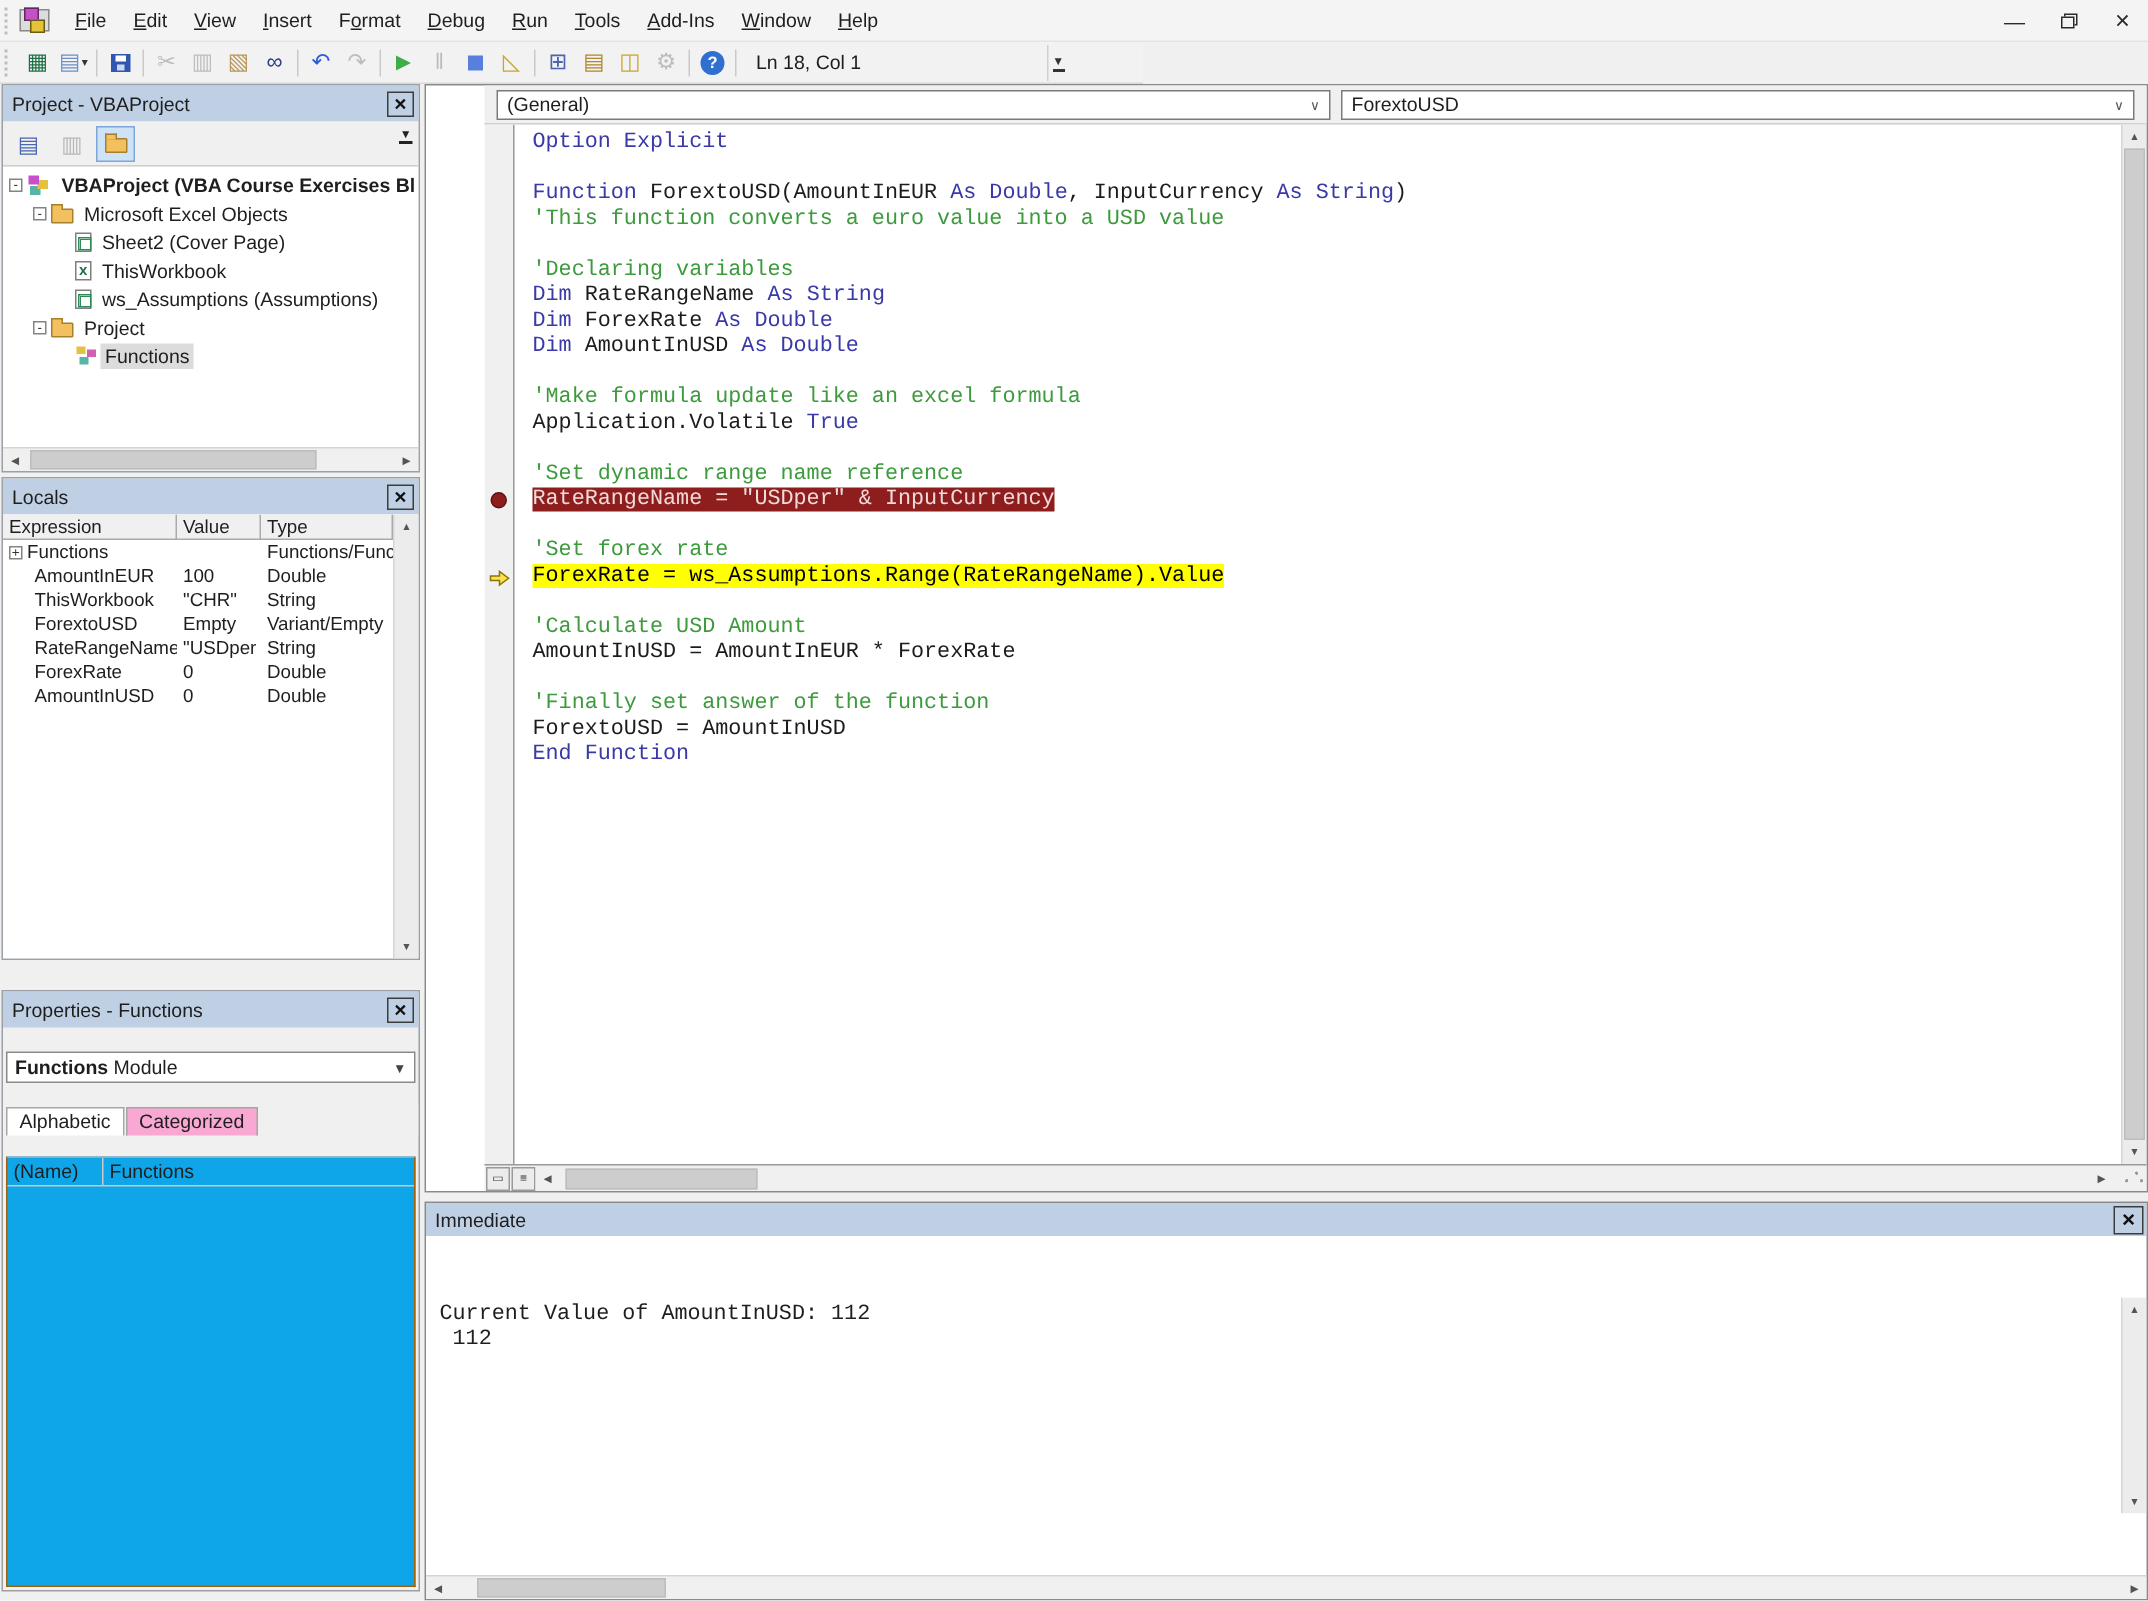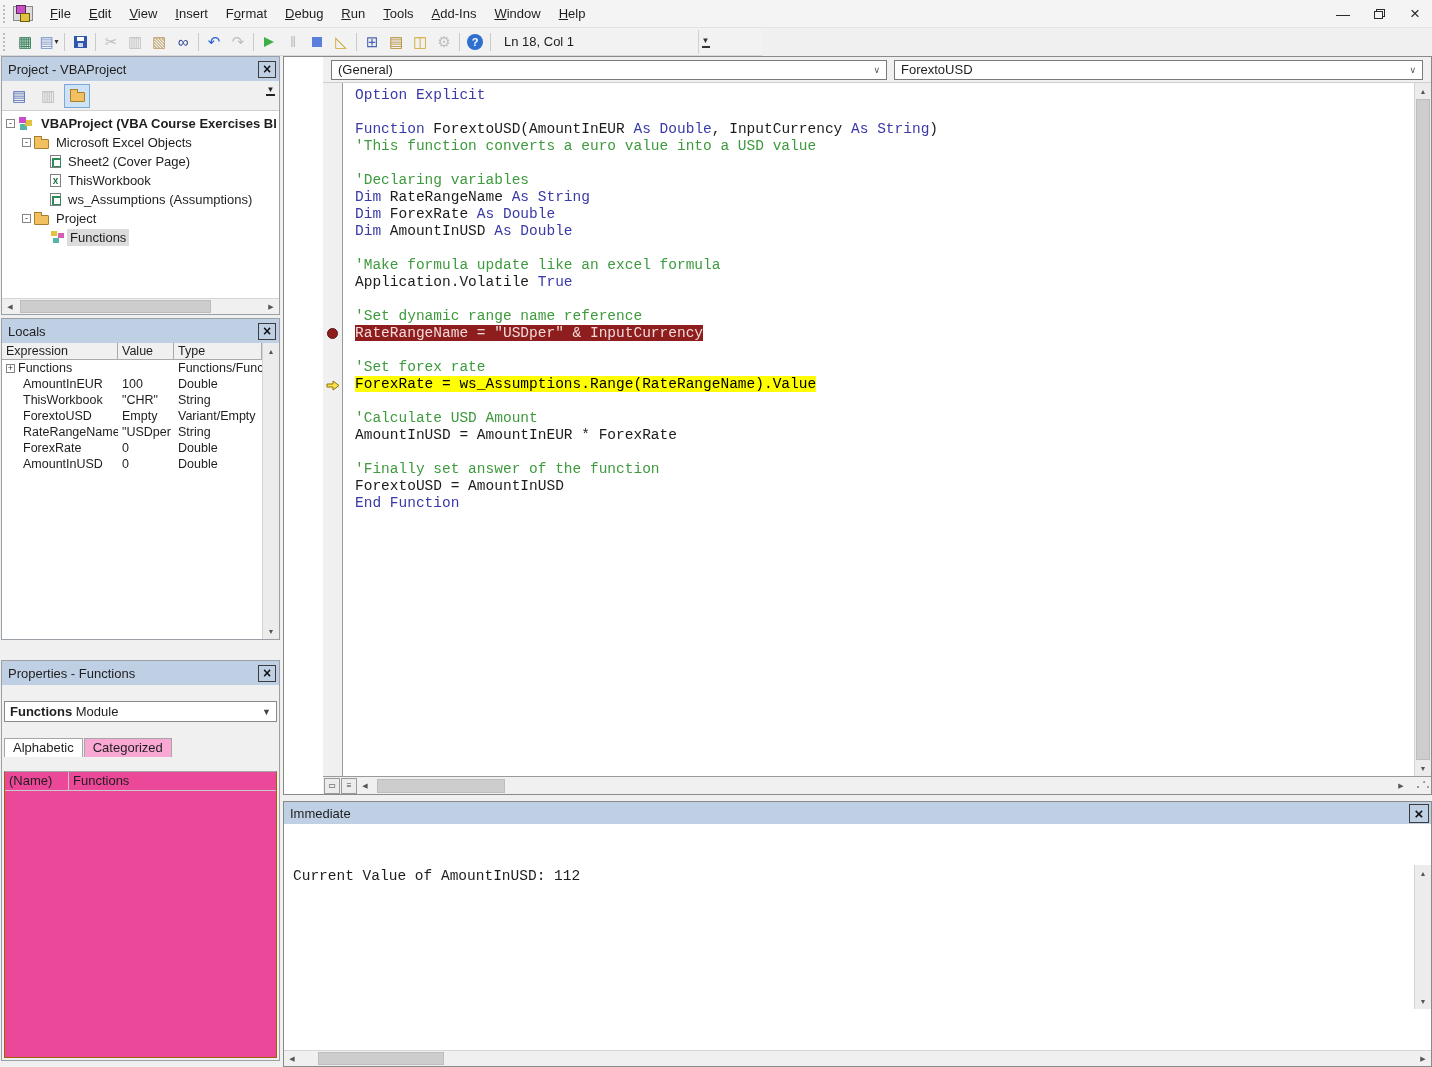--- a/index.html
+++ b/index.html
@@ -95,21 +95,21 @@
   .loc-vscroll { position:absolute; top:0; right:0; bottom:0; width:17px; }
 
   
   .props { flex:1; margin-top:20px;gap:14px; }
   .prop-selector { margin:2px 2px 0 2px; height:21px; background:#fff; border:1px solid #8a8a8a; display:flex; align-items:center; padding:0 5px; flex:none; }
   .prop-selector .bold { font-weight:bold; }
   .prop-selector .chev { margin-left:auto; font-size:9px; color:#444; }
   .prop-tabs { display:flex; height:21px; padding:2px 2px 0 2px; flex:none; background:#f0f0f0; }
   .ptab { padding:1px 8px 0 8px; border:1px solid #a6a6a6; border-bottom:none; background:#f9a8d4; margin-right:1px; }
   .ptab.active { background:#fff; position:relative; z-index:2; }
-  .prop-body { flex:1; background:#ec4899; border:1px solid #a16207; margin:0 2px 2px 2px; border-top:1px solid #a6a6a6; }
+  .prop-body { flex:1; background:#0ea5e9; border:1px solid #a16207; margin:0 2px 2px 2px; border-top:1px solid #a6a6a6; }
   .prow { display:flex; height:19px; border-bottom:1px solid #c9c9c9; }
   .pcell { padding:1px 0 0 4px; white-space:nowrap; overflow:hidden; }
   .pname { width:64px; border-right:1px solid #c9c9c9; flex:none; }
   .pval { flex:1; }
 
   
   .right-col { flex:1; display:flex; flex-direction:column; padding-left:2px; }
   .code-window { height:739px; border:1px solid #8a8a8a; background:#fff; display:flex; flex-direction:column; flex:none;padding-left:39px; }
   .code-header { height:26px; background:#f0f0f0; border-bottom:1px solid #cfcfcf; display:flex; align-items:center; gap:7px; padding:0 8px; flex:none; }
   .combo { height:20px; background:#fff; border:1px solid #7a7a7a; display:flex; align-items:center; justify-content:space-between; padding:0 6px; white-space:nowrap; }
@@ -461,21 +461,21 @@
     <div class="splitter"></div>
 
     <div class="immediate">
       <div class="imm-title">
         <span>Immediate</span>
         <span class="close-btn">
             <span>×</span>
           </span>
       </div>
       <div class="imm-body">
-        <div class="imm-content"><div class="imm-line">Current Value of AmountInUSD: 112</div></div>
+        <div class="imm-content"><div class="imm-line">Current Value of AmountInUSD: 112</div><div class="imm-line"> 112</div></div>
         <div class="vscroll">
           <span class="sb-arrow">▲</span>
           <span class="vsb-track"></span>
           <span class="sb-arrow">▼</span>
         </div>
       </div>
       <div class="hscroll">
         <span class="sb-arrow">◀</span>
         <span class="sb-track">
             <span class="sb-thumb" style="left:18px;width:126px"></span>

